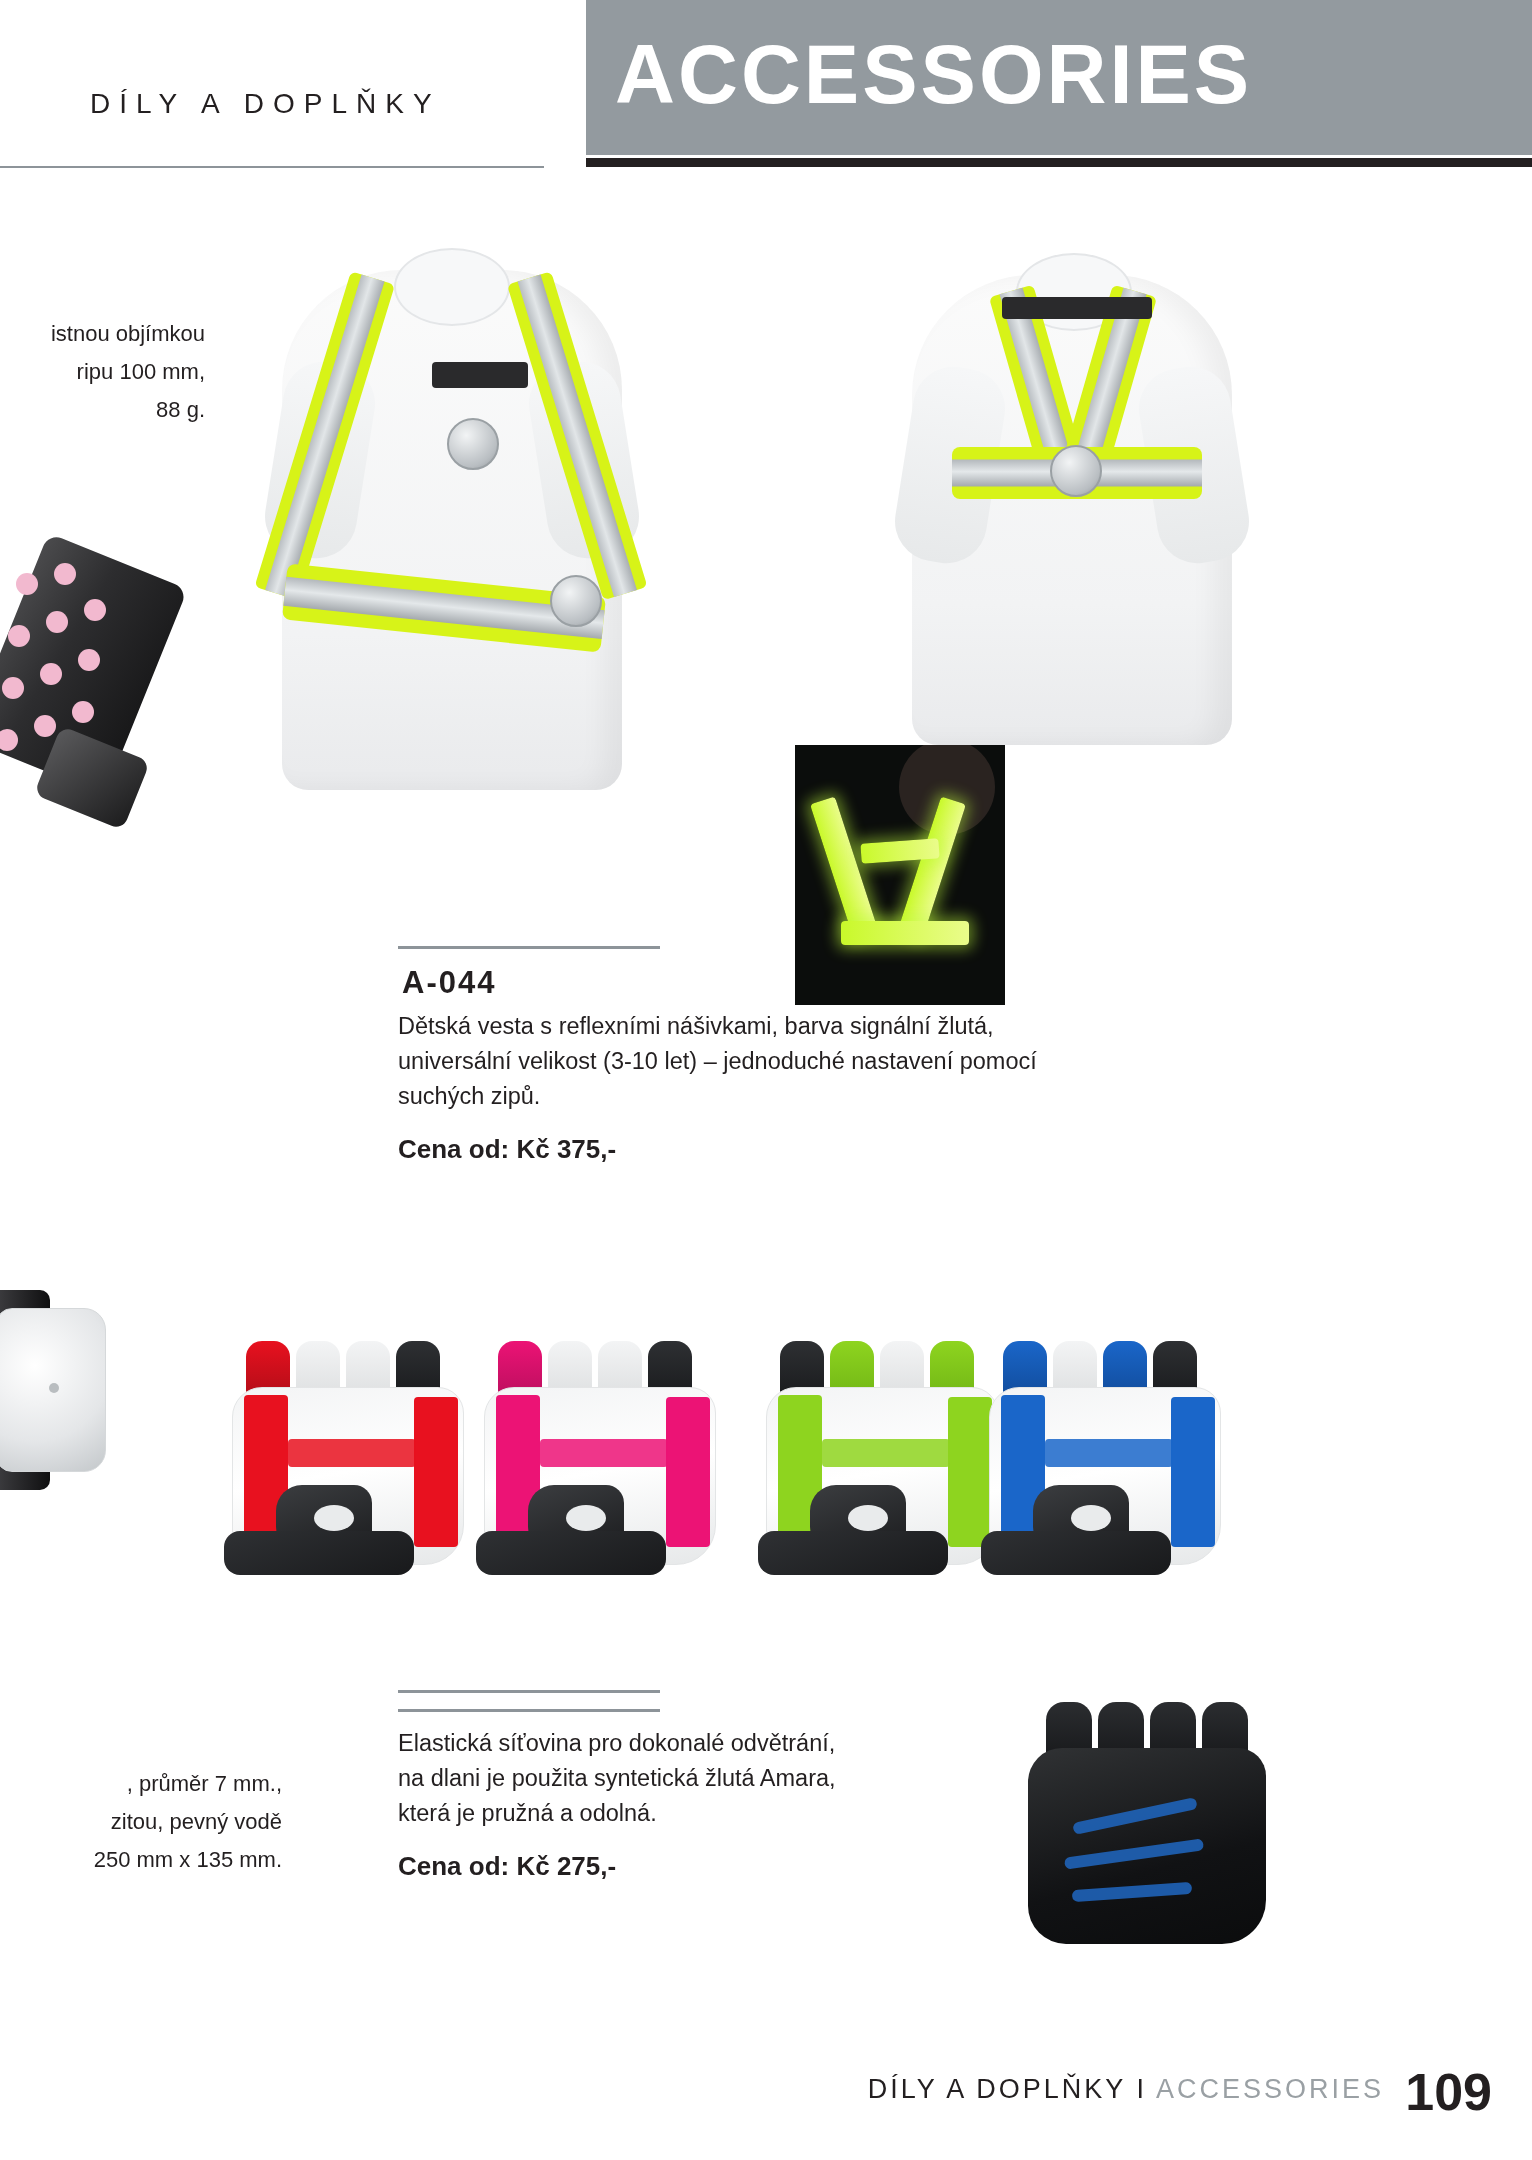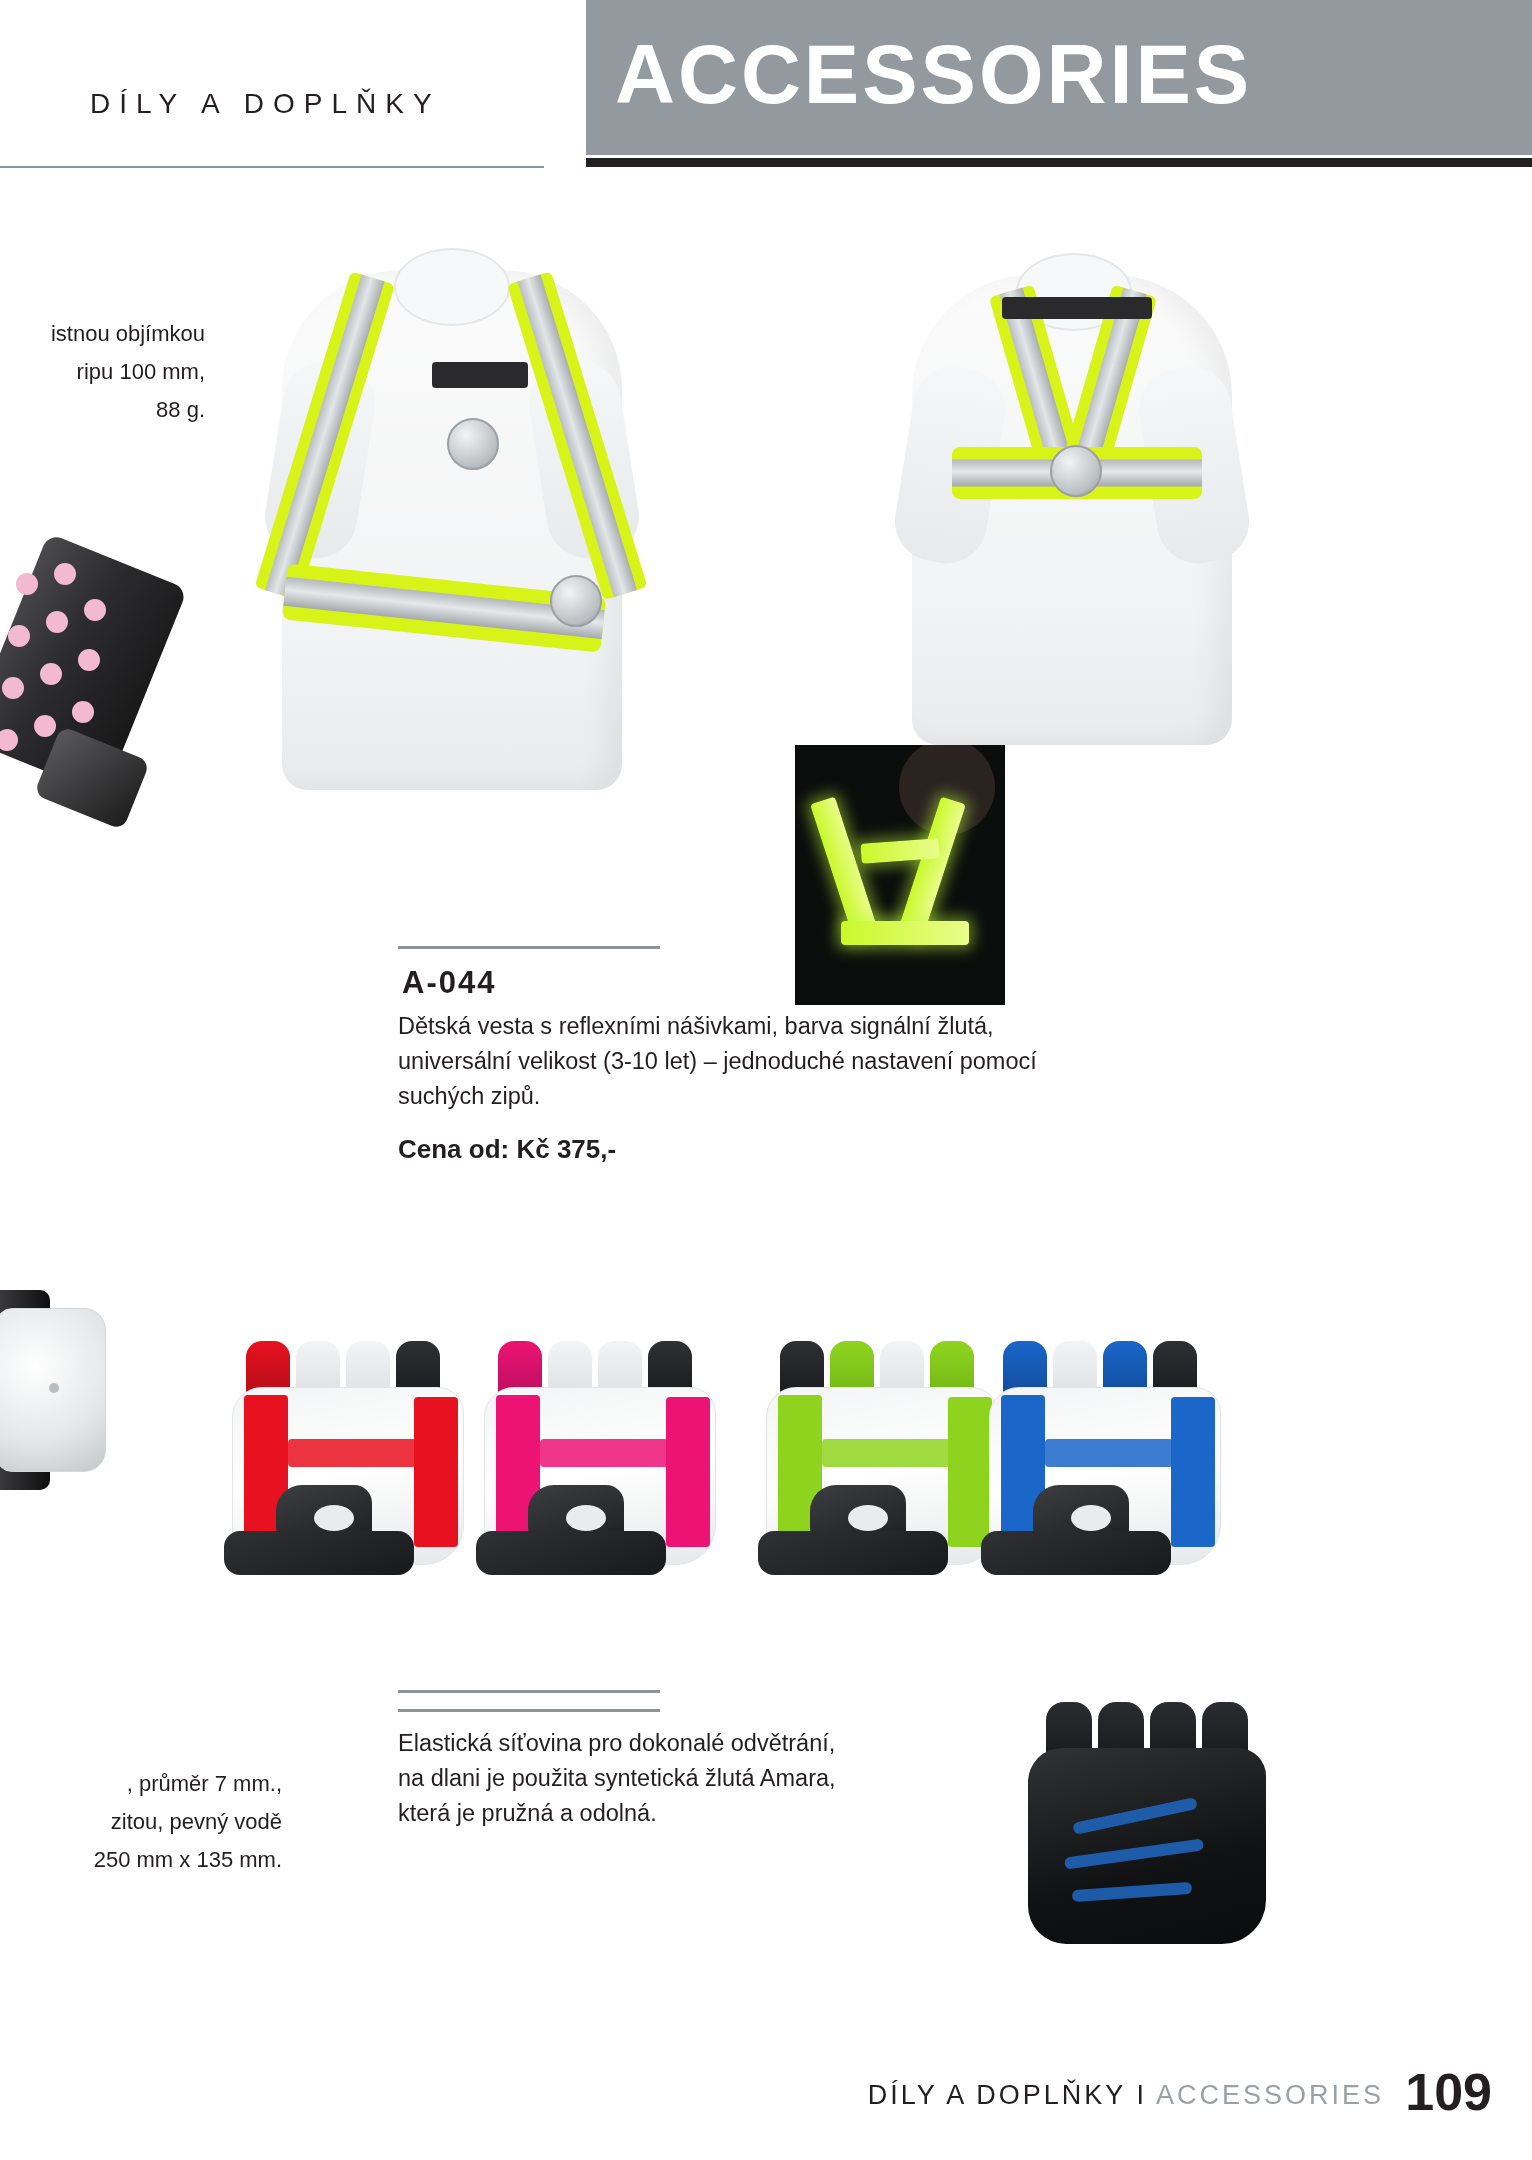--- a/index.html
+++ b/index.html
@@ -255,21 +255,21 @@
   }
   .p-vest { left: 398px; top: 946px; width: 790px; }
   .p-vest .prod-name { margin-left: 4px; }
   .p-glove { left: 398px; top: 1690px; width: 600px; }
 
   
   .footer {
     position: absolute; left: 0; top: 2050px; width: 1532px; height: 110px;
   }
   .footer-text {
-    position: absolute; right: 148px; top: 30px;
+    position: absolute; right: 148px; top: 24px;
     font-size: 27px; letter-spacing: 3px; color: #231f20;
   }
   .footer-text .en { color: #9aa0a4; }
   .footer-page {
     position: absolute; right: 40px; top: 12px;
     font-size: 52px; font-weight: bold; color: #231f20;
   }
 </style>
 </head>
 <body>
@@ -435,20 +435,21 @@
 suchých zipů.</div>
   <div class="prod-price">Cena od: Kč 375,-</div>
 </div>
 
 <div class="prod p-glove">
   <div class="prod-rule"></div>
   <div class="prod-rule2"></div>
   <div class="prod-desc">Elastická síťovina pro dokonalé odvětrání,
 na dlani je použita syntetická žlutá Amara,
 která je pružná a odolná.</div>
+  <div class="prod-price">Cena od: Kč 275,-</div>
 </div>
 
 <div class="footer">
   <div class="footer-text">
     <span>DÍLY A DOPLŇKY</span>
     <span>I</span>
     <span class="en">ACCESSORIES</span>
   </div>
   <div class="footer-page">109</div>
 </div>

